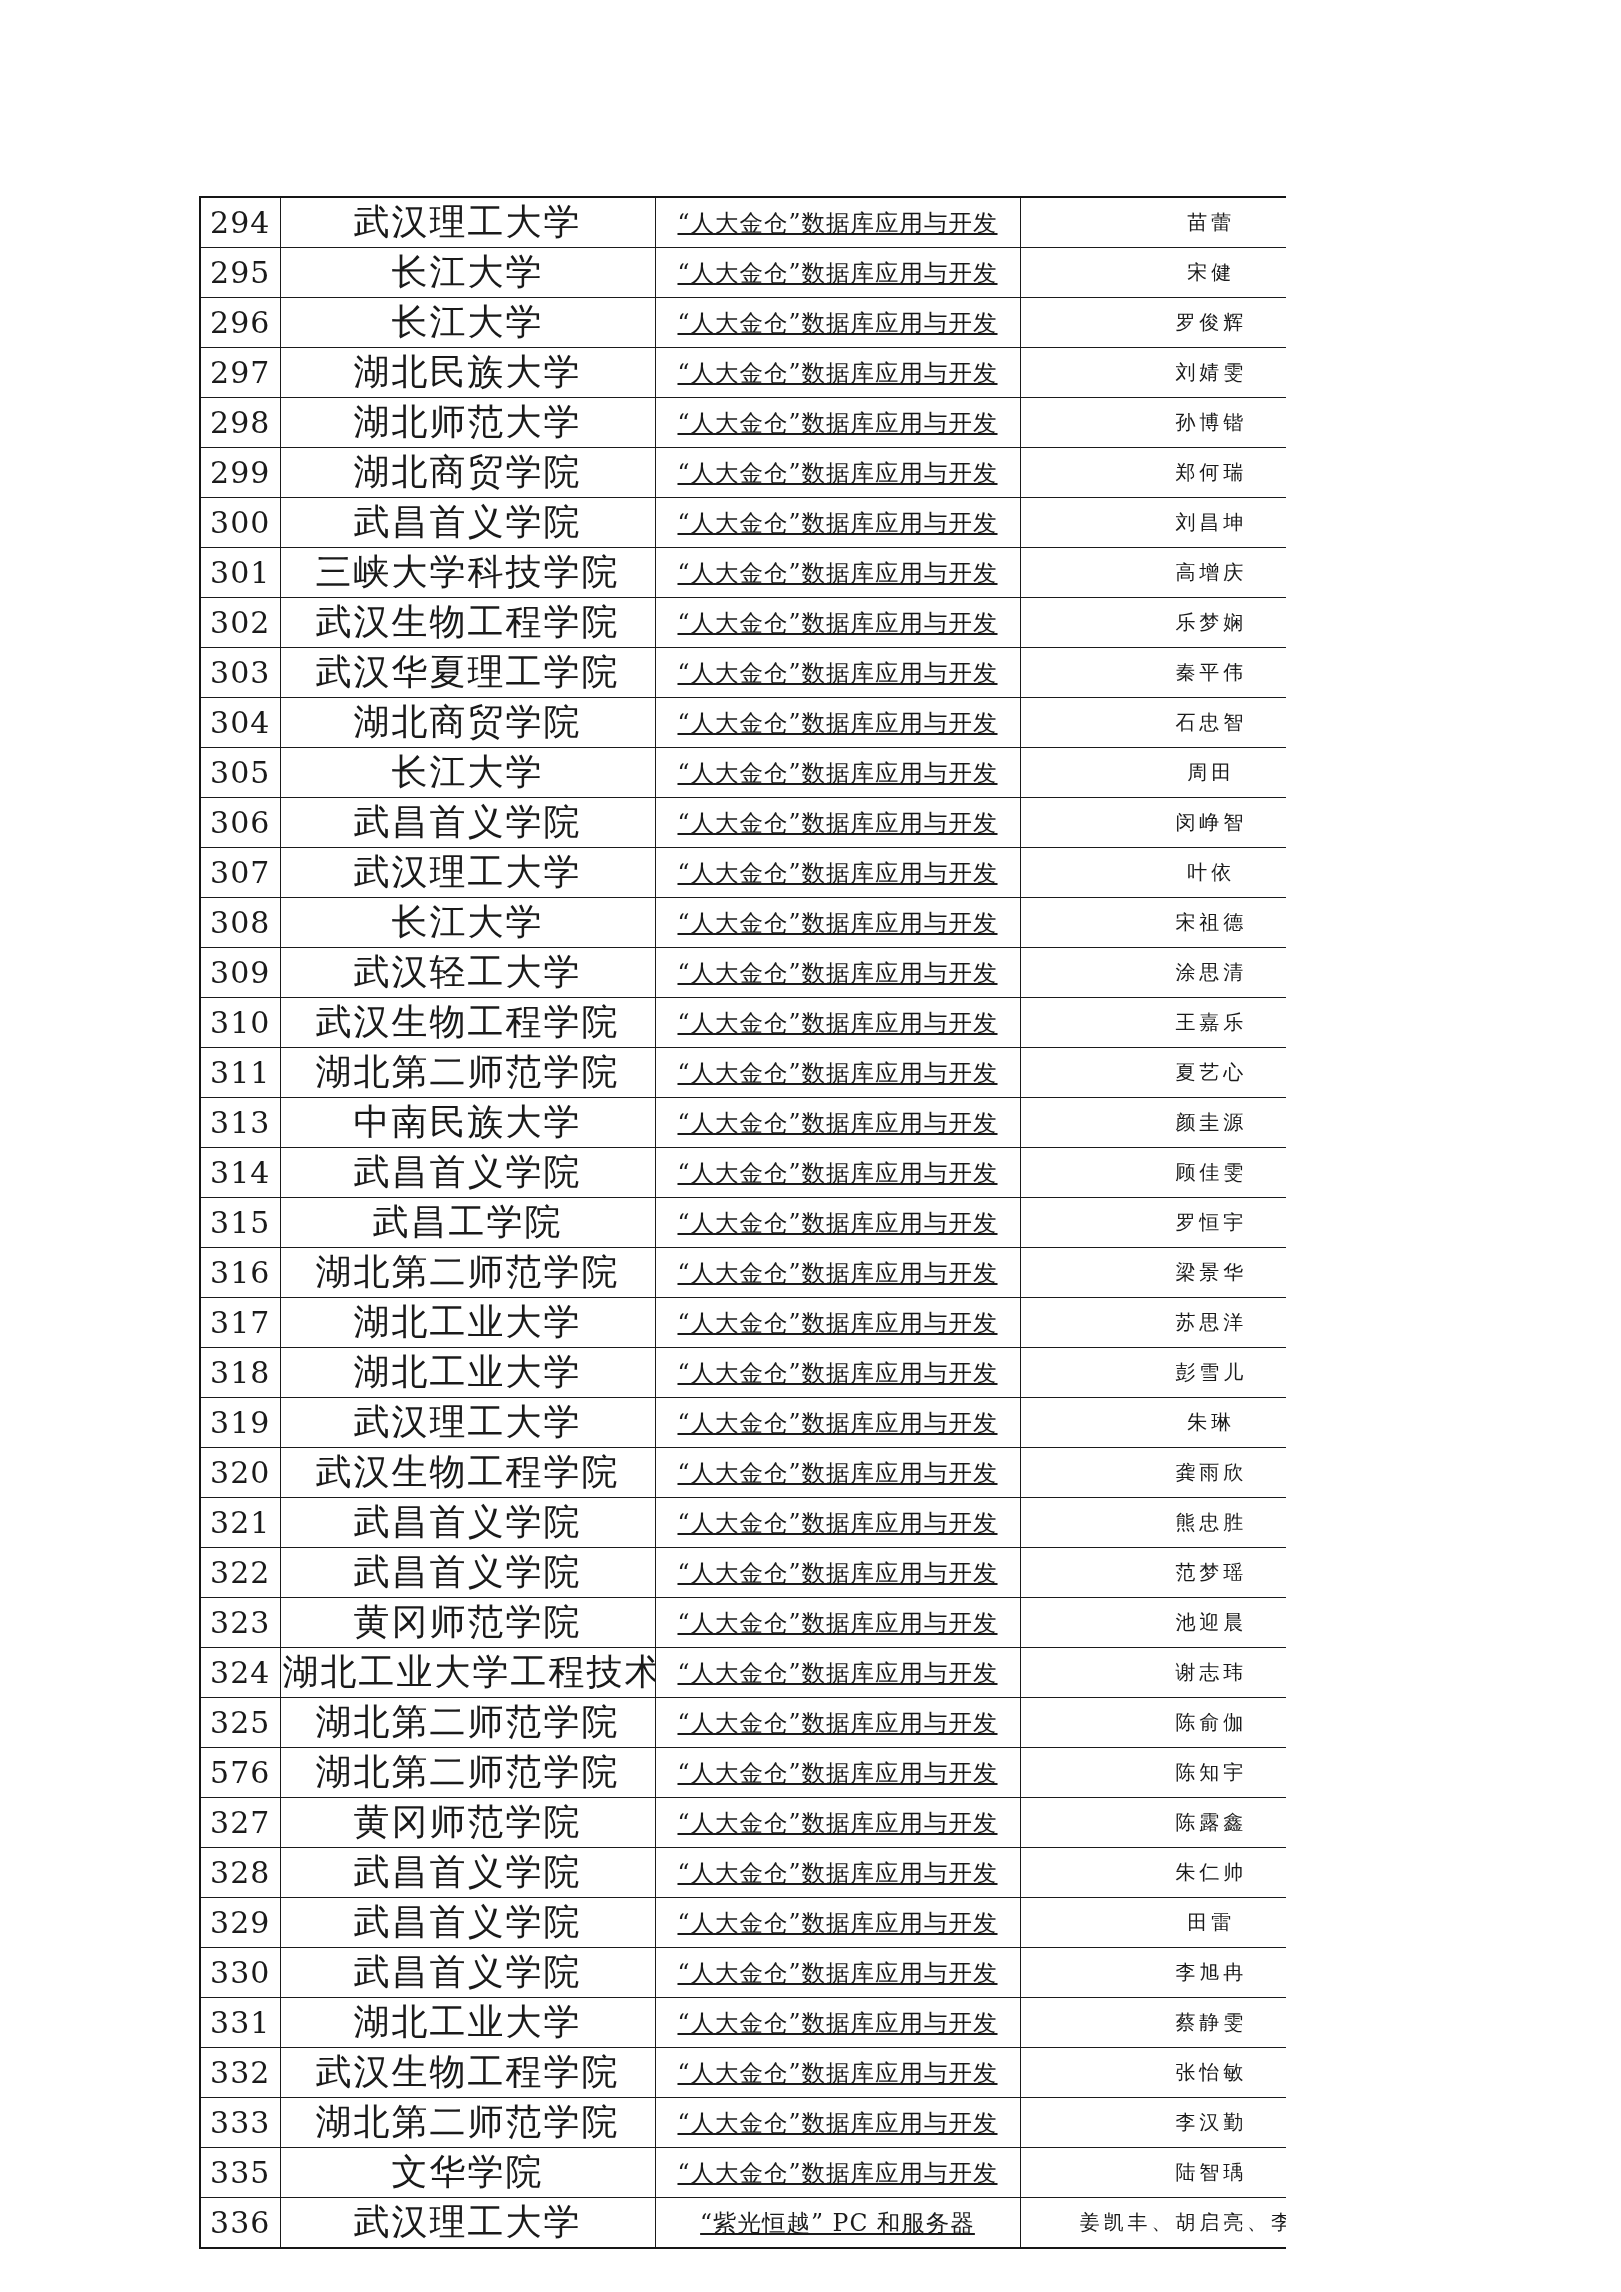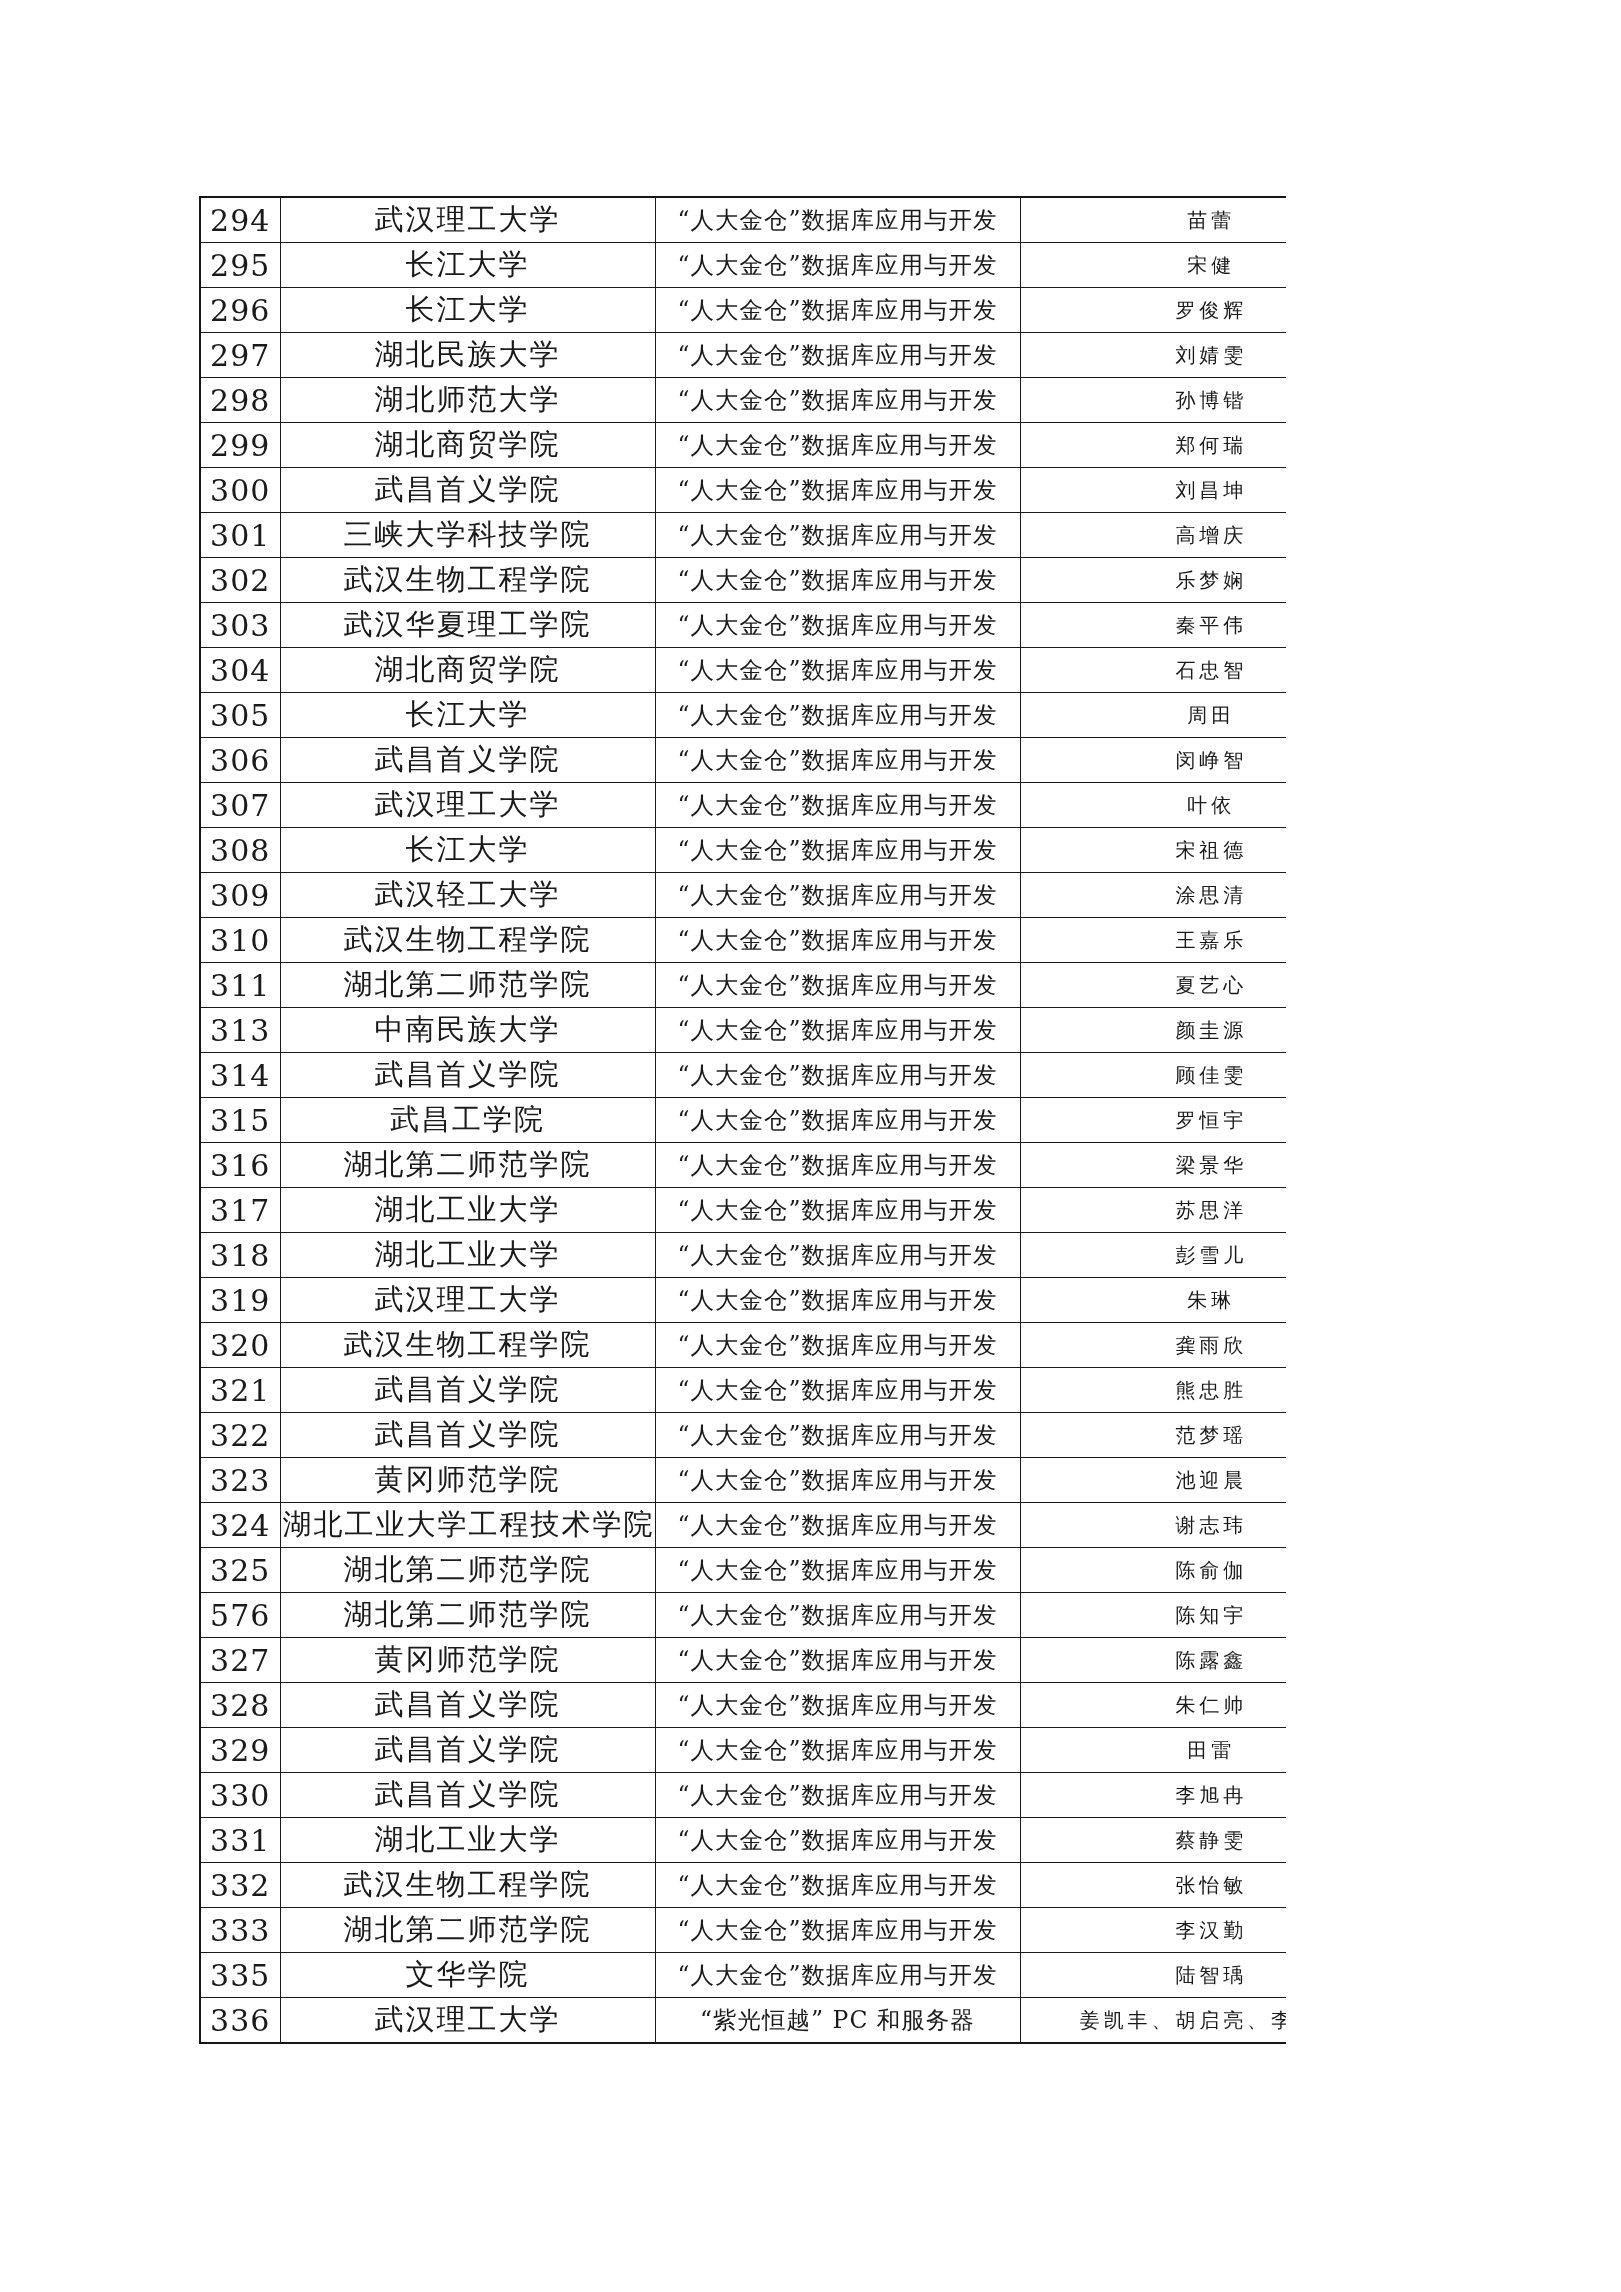--- a/index.html
+++ b/index.html
@@ -32,26 +32,27 @@
     white-space: nowrap;
     overflow: hidden;
     color: #1a1a1a;
     font-family: "DejaVu Serif", "Liberation Serif", serif;
   }
   td.cell-no {
     font-size: 30px;
     letter-spacing: 1px;
   }
   td.cell-school {
-    font-size: 29px;
+    font-size: 36px;
     letter-spacing: 2px;
   }
   td.cell-track {
     font-size: 23.5px;
     letter-spacing: 1px;
+    text-decoration: underline;
   }
   td.cell-names {
     font-size: 20px;
     letter-spacing: 3.9px;
   }
 </style>
 </head>
 <body>
 
 <div class="page">

